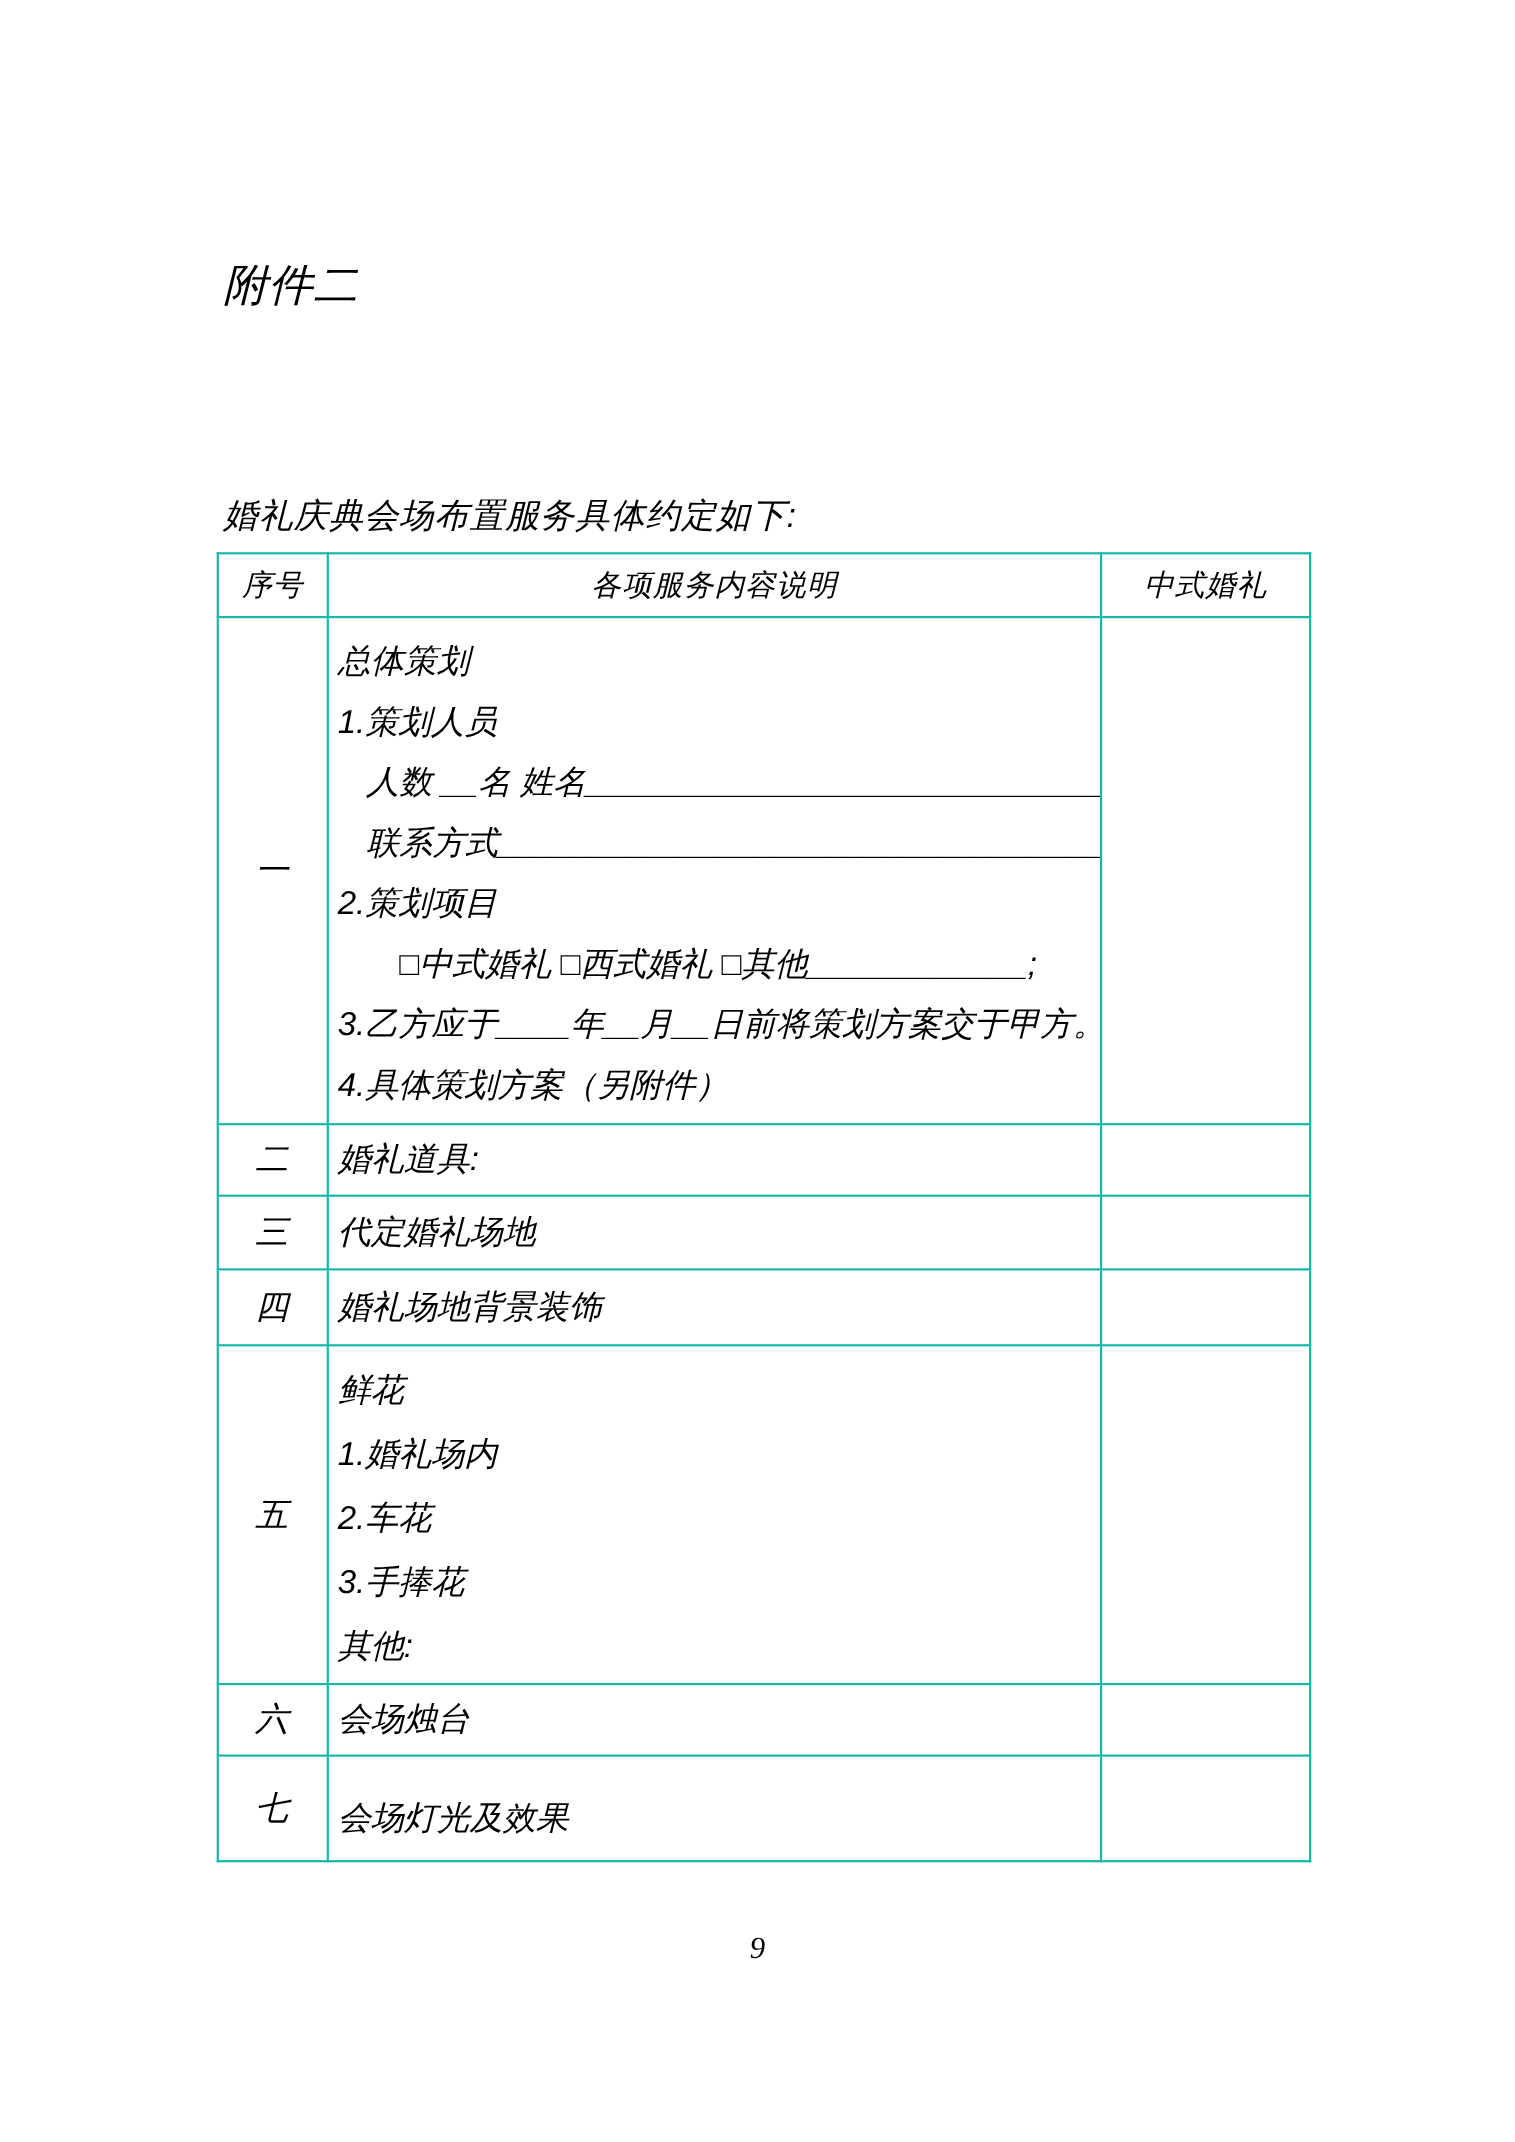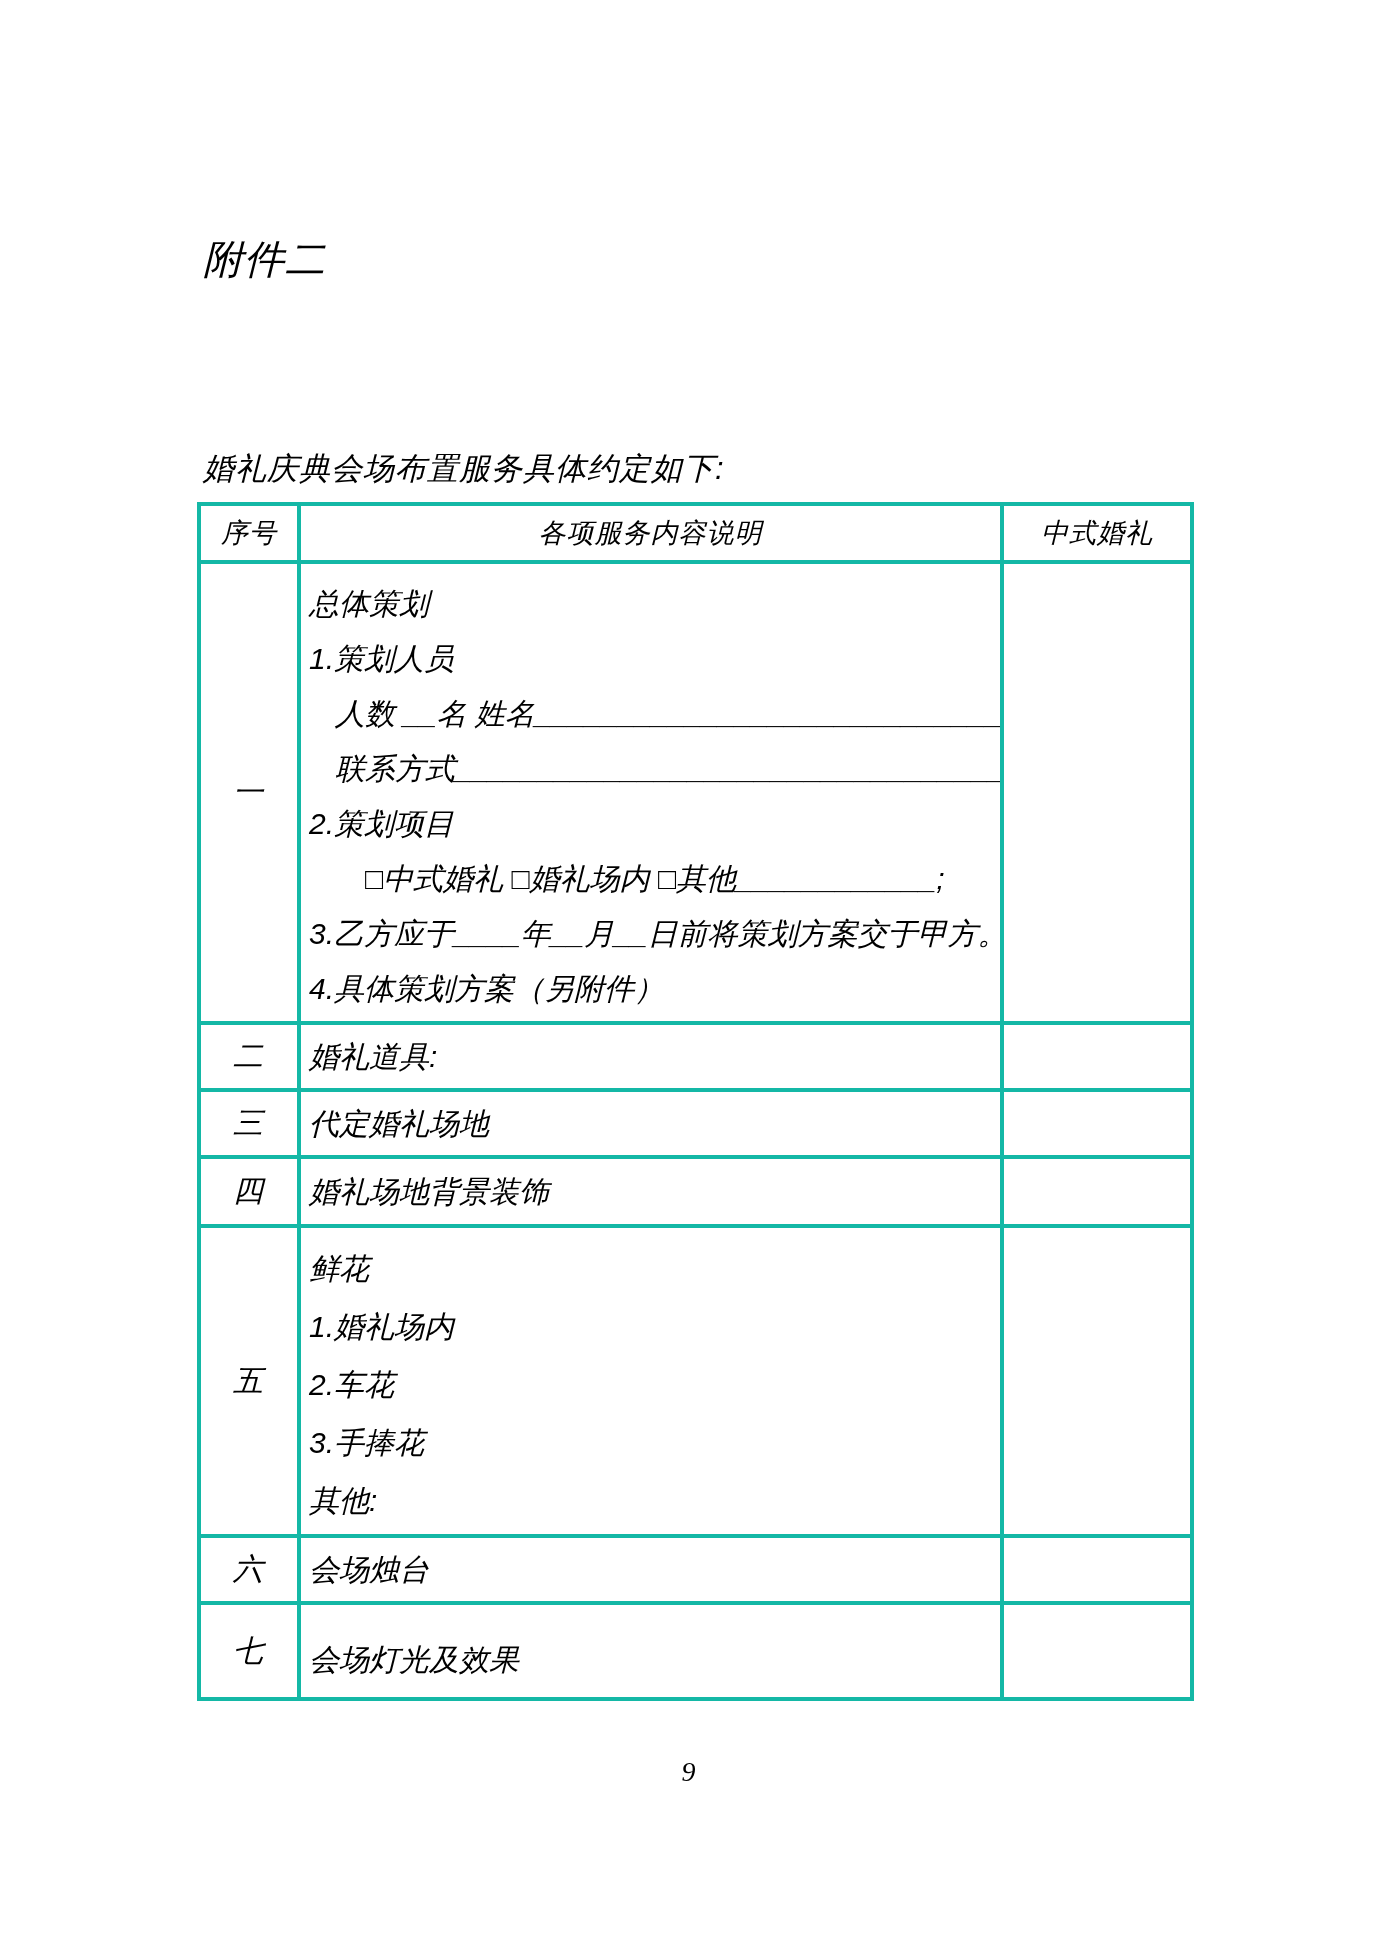--- a/index.html
+++ b/index.html
@@ -25,21 +25,21 @@
     position:absolute;left:203px;top:448px;
     font-size:31px;letter-spacing:1px;
   }
   table.svc{
     position:absolute;left:197px;top:502px;
     width:993px;
     border-collapse:collapse;table-layout:fixed;
     background:#fff;
   }
   table.svc td{
-    border:4px solid #14b8a6;
+    border:2px solid #14b8a6;
     vertical-align:middle;
     font-size:30px;
     overflow:hidden;
   }
   .col-idx{width:100px;}
   .col-desc{width:703px;}
   .col-fee{width:190px;}
   tr.hdr td{
     text-align:center;
     font-size:27px;
@@ -85,21 +85,21 @@
     </tr>
 
     <tr style="height:461px;">
       <td class="idx">一</td>
       <td class="desc multi">
         <div class="ln">总体策划</div>
         <div class="ln">1.策划人员</div>
         <div class="ln ind1">人数  __名  姓名_____________________________;</div>
         <div class="ln ind1">联系方式___________________________________;</div>
         <div class="ln">2.策划项目</div>
-        <div class="ln ind2">□中式婚礼  □婚礼场内 □其他____________;</div>
+        <div class="ln ind2">□中式婚礼  □西式婚礼 □其他____________;</div>
         <div class="ln">3.乙方应于____年__月__日前将策划方案交于甲方。</div>
         <div class="ln">4.具体策划方案（另附件）</div>
       </td>
       <td class="fee"></td>
     </tr>
 
     <tr style="height:59px;">
       <td class="idx">二</td>
       <td class="desc">
         <div class="ln">婚礼道具:</div>

